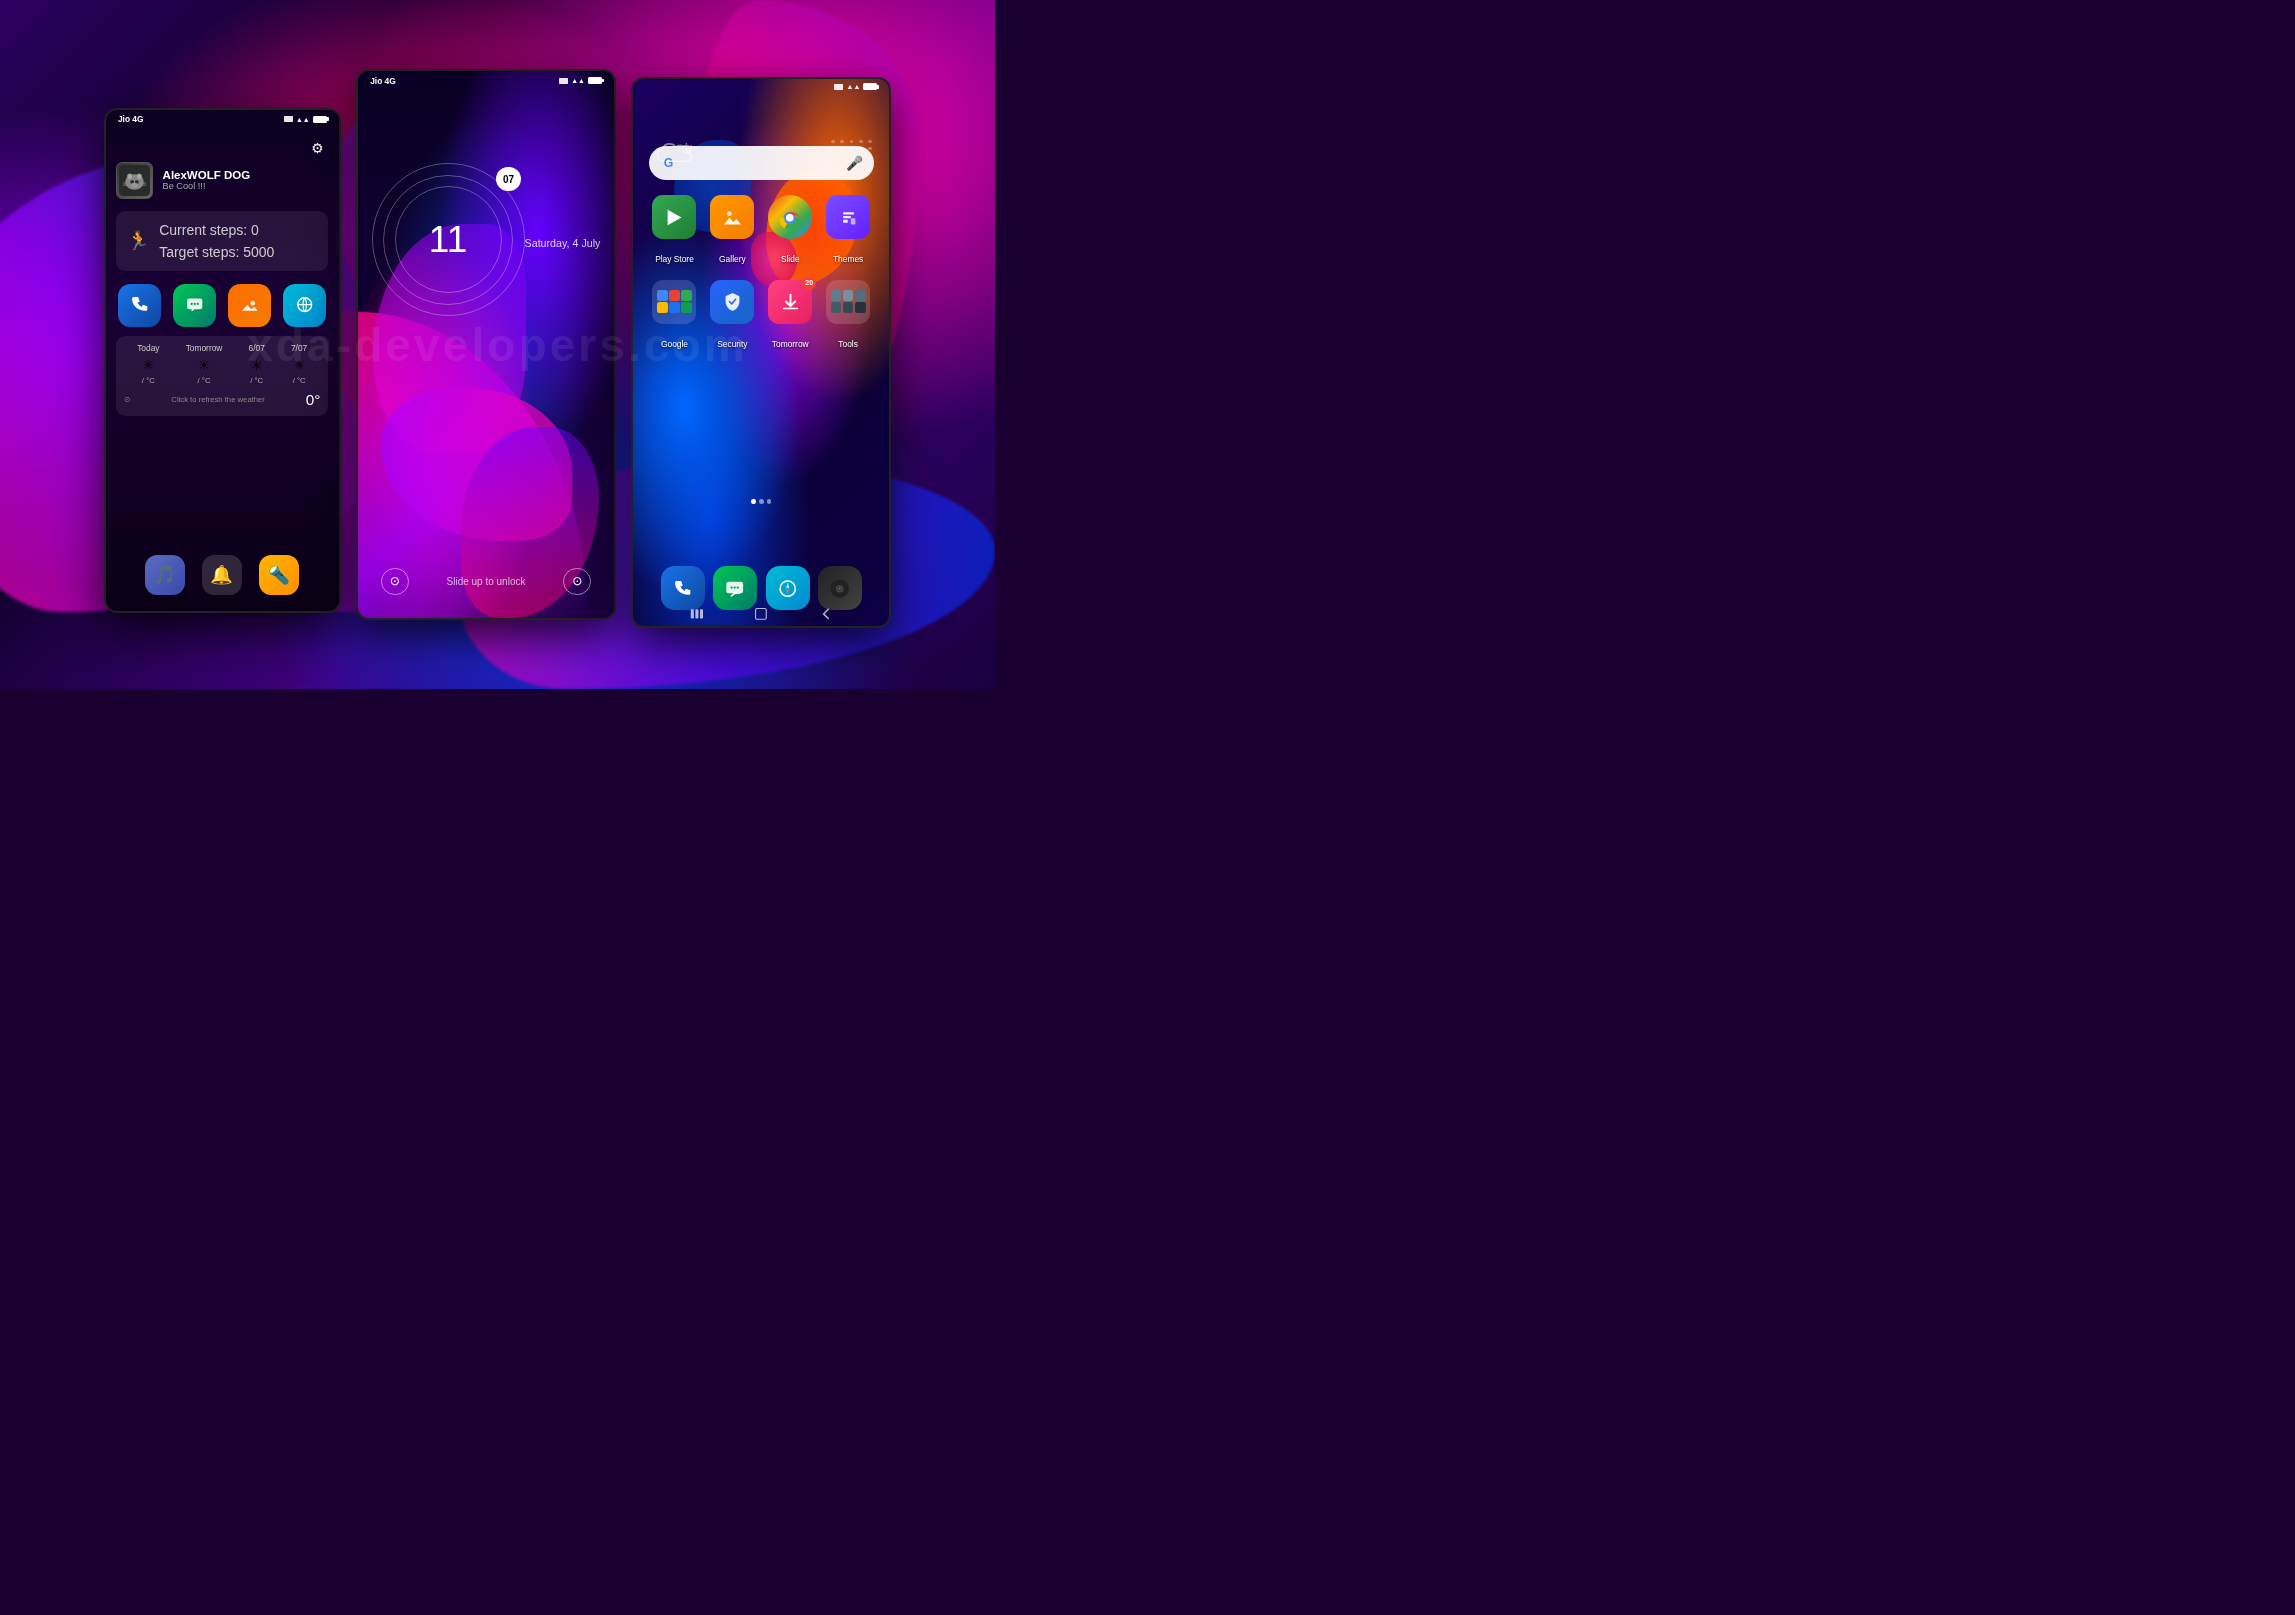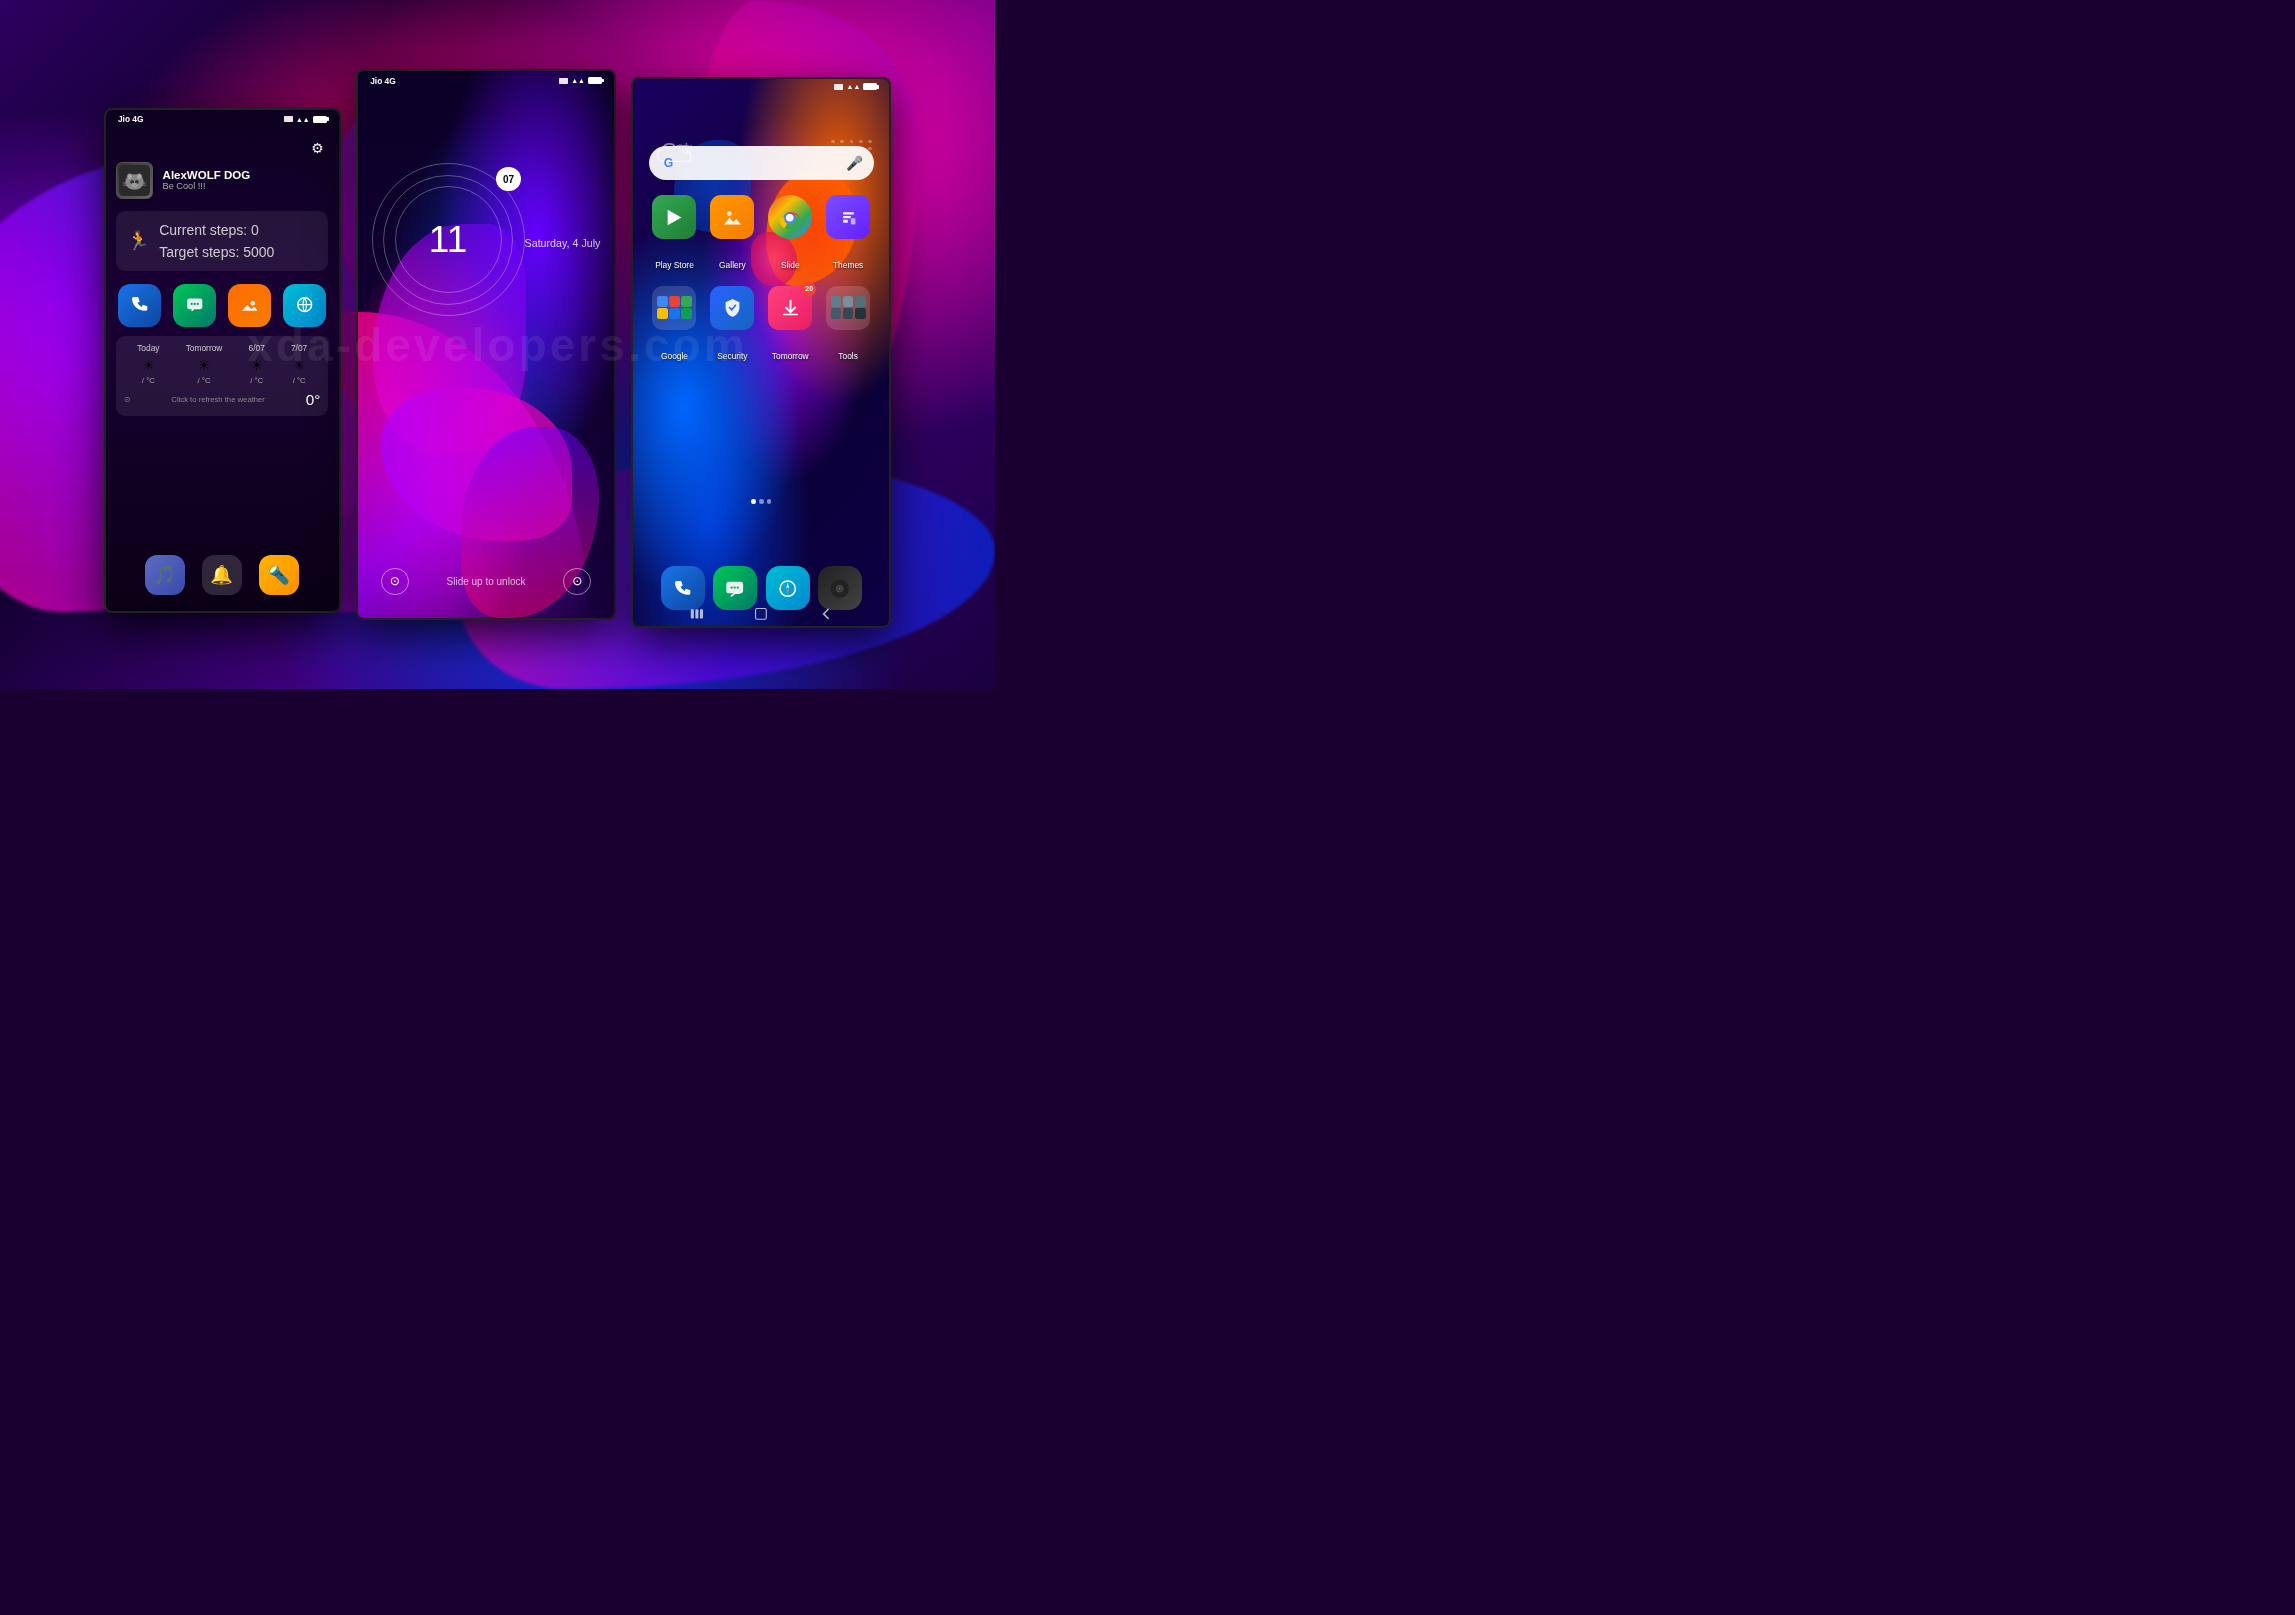--- a/index.html
+++ b/index.html
@@ -82,21 +82,21 @@
       inset: 0;
       display: flex;
       align-items: center;
       justify-content: center;
       gap: 15.3px;
       padding: 23px;
     }
 
     .phone {
       position: relative;
-      border-radius: 8px;
+      border-radius: 13px;
       border: 2.3px solid #222;
       overflow: hidden;
       box-shadow: 0 15.3px 46px rgba(0,0,0,0.8), inset 0 0 0 1.5px #444;
       background: #000;
       flex-shrink: 0;
       text-decoration: underline;
     }
 
     .phone-left {
       width: 237px;
@@ -563,21 +563,21 @@
       display: grid;
       grid-template-columns: repeat(4, 1fr);
       gap: 6.1px;
       padding: 6.1px 15.3px;
     }
 
     .app-cell {
       display: flex;
       flex-direction: column;
       align-items: center;
-      gap: 21px;
+      gap: 15px;
     }
 
     .app-icon-home {
       width: 44px;
       height: 44px;
       border-radius: 10.7px;
       display: flex;
       align-items: center;
       justify-content: center;
       font-size: 21.4px;

